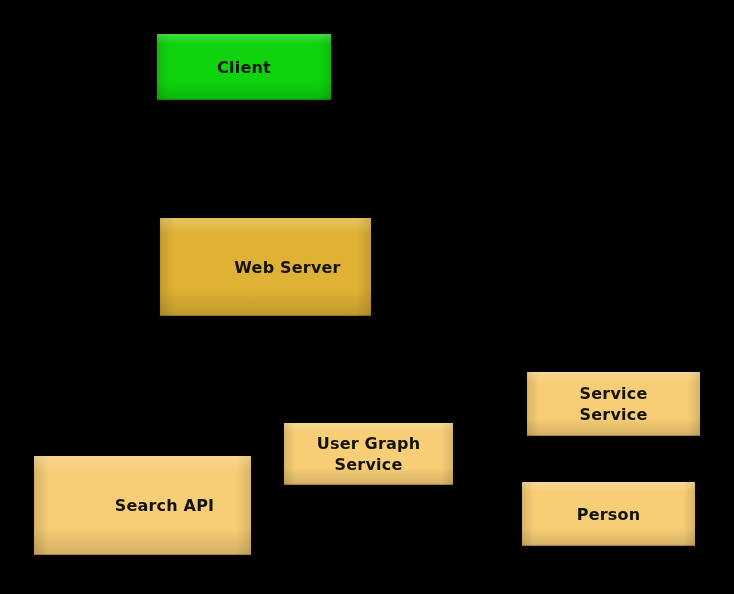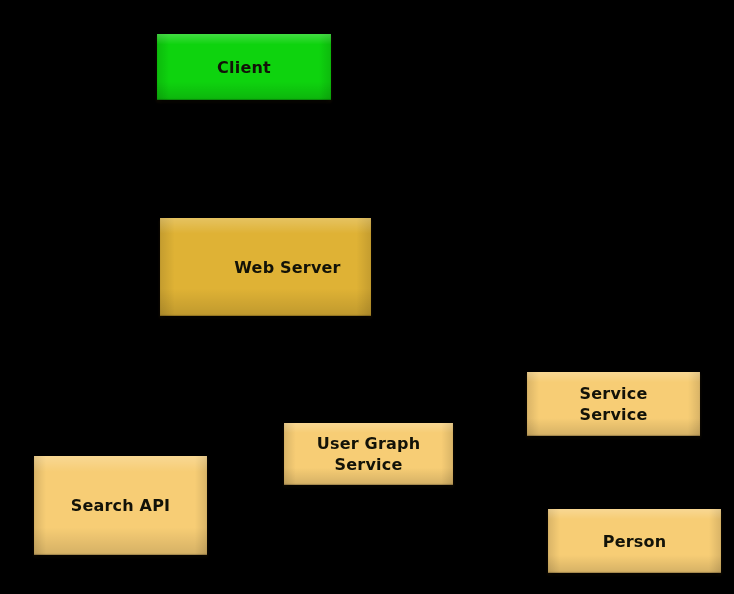--- a/index.html
+++ b/index.html
@@ -35,24 +35,24 @@
       inset 0 -1px 1px rgba(0,0,0,0.25),
       0 4px 5px rgba(0,0,0,0.9),
       0 2px 3px rgba(80,55,0,0.45);
   }
   .node .label { width: 100%; }
   .node .line { display: block; }
 
   
   #node-client             { left: 157px; top: 34px;  width: 174px; height: 66px; }
   #node-web-server         { left: 160px; top: 218px; width: 167px; height: 98px; }
-  #node-search-api         { left: 34px;  top: 456px; width: 173px; height: 99px; }
+  #node-search-api         { left: 34px;  top: 456px; width: 173px; height: 99px; padding-left: 44px; }
   #node-user-graph-service { left: 284px; top: 423px; width: 169px; height: 62px; }
   #node-lookup-service     { left: 527px; top: 372px; width: 173px; height: 64px; }
-  #node-person-server      { left: 548px; top: 482px; width: 173px; height: 64px; margin-top: 27px; }
+  #node-person-server      { left: 522px; top: 482px; width: 173px; height: 64px; }
 </style>
 </head>
 <body>
 
 <div class="stage">
 
   <div class="node" id="node-client" style="background-color: rgb(14, 211, 14);">
     <div class="label">
       <span class="line">Client</span>
     </div>

